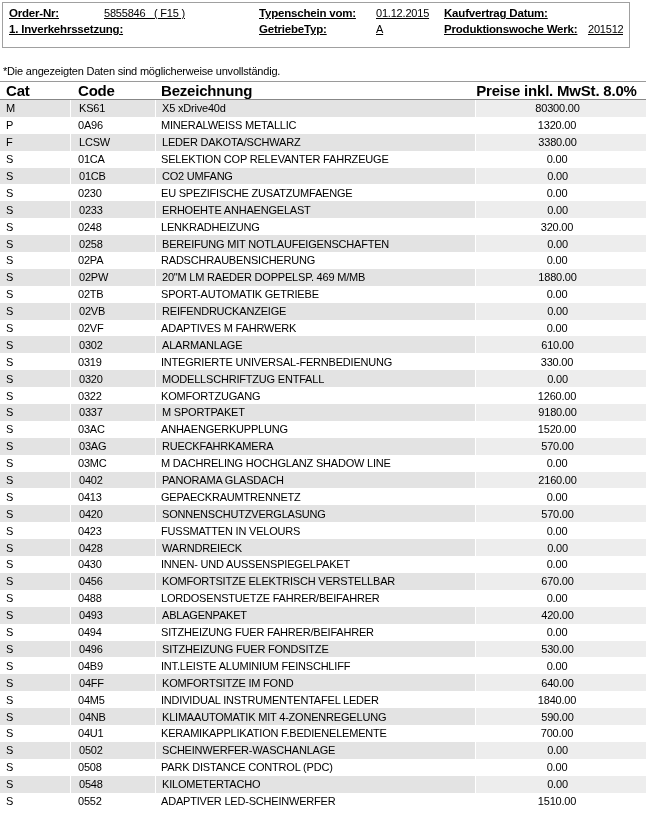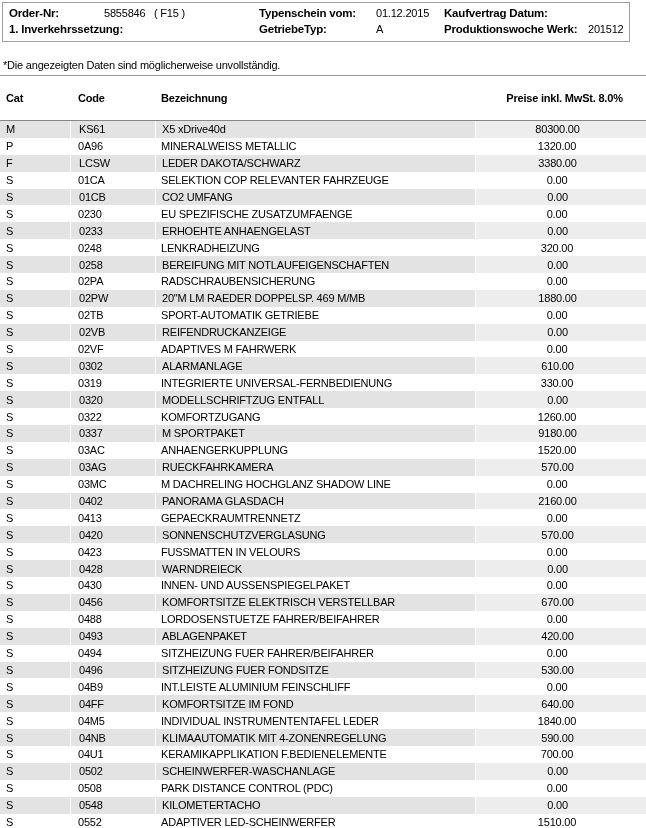--- a/index.html
+++ b/index.html
@@ -12,39 +12,39 @@
   }
   *{box-sizing:border-box;}
   html,body{margin:0;padding:0;}
   body{
     width:646px;height:828px;overflow:hidden;background:#fff;color:var(--text);
     font-family:"Liberation Sans","DejaVu Sans",sans-serif;font-size:11px;
     letter-spacing:-0.2px;
   }
   
   .order-box{
-    margin:2px 16px 0 2px;border:1px solid var(--box-border);padding:2px 0 4px 0;
+    margin:2px 16px 0 2px;border:1px solid var(--box-border);padding:2px 0 10px 0;text-decoration:underline;
   }
   .hrow{
     display:grid;
     grid-template-columns:95px 155px 117px 68px 144px 1fr;
     align-items:center;height:16px;padding:0 6px;
   }
   .flabel{font-weight:bold;font-size:11.5px;white-space:nowrap;}
   .fvalue{white-space:nowrap;overflow:hidden;}
   .fvalue.right{text-align:center;}
   
   .note{margin:17px 0 4px 3px;font-size:11px;}
   
   table{width:100%;border-collapse:separate;border-spacing:0;table-layout:fixed;}
   thead th{
-    font-weight:bold;text-align:left;font-size:11px;
+    font-weight:bold;text-align:left;font-size:15px;
     border-top:1px solid var(--rule-top);
     border-bottom:1px solid var(--rule-bottom);
-    height:15px;padding:16px;white-space:nowrap;
+    height:15px;padding:0;white-space:nowrap;
   }
   col.c-cat{width:70px;}
   col.c-code{width:85px;}
   col.c-name{width:320px;}
   col.c-price{width:auto;}
   th.cat,td.cat{padding-left:6px;}
   th.code,td.code{padding-left:8px;}
   th.name,td.name{padding-left:6px;}
   th.price,td.price{text-align:center;padding-right:8px;}
   tbody td{

